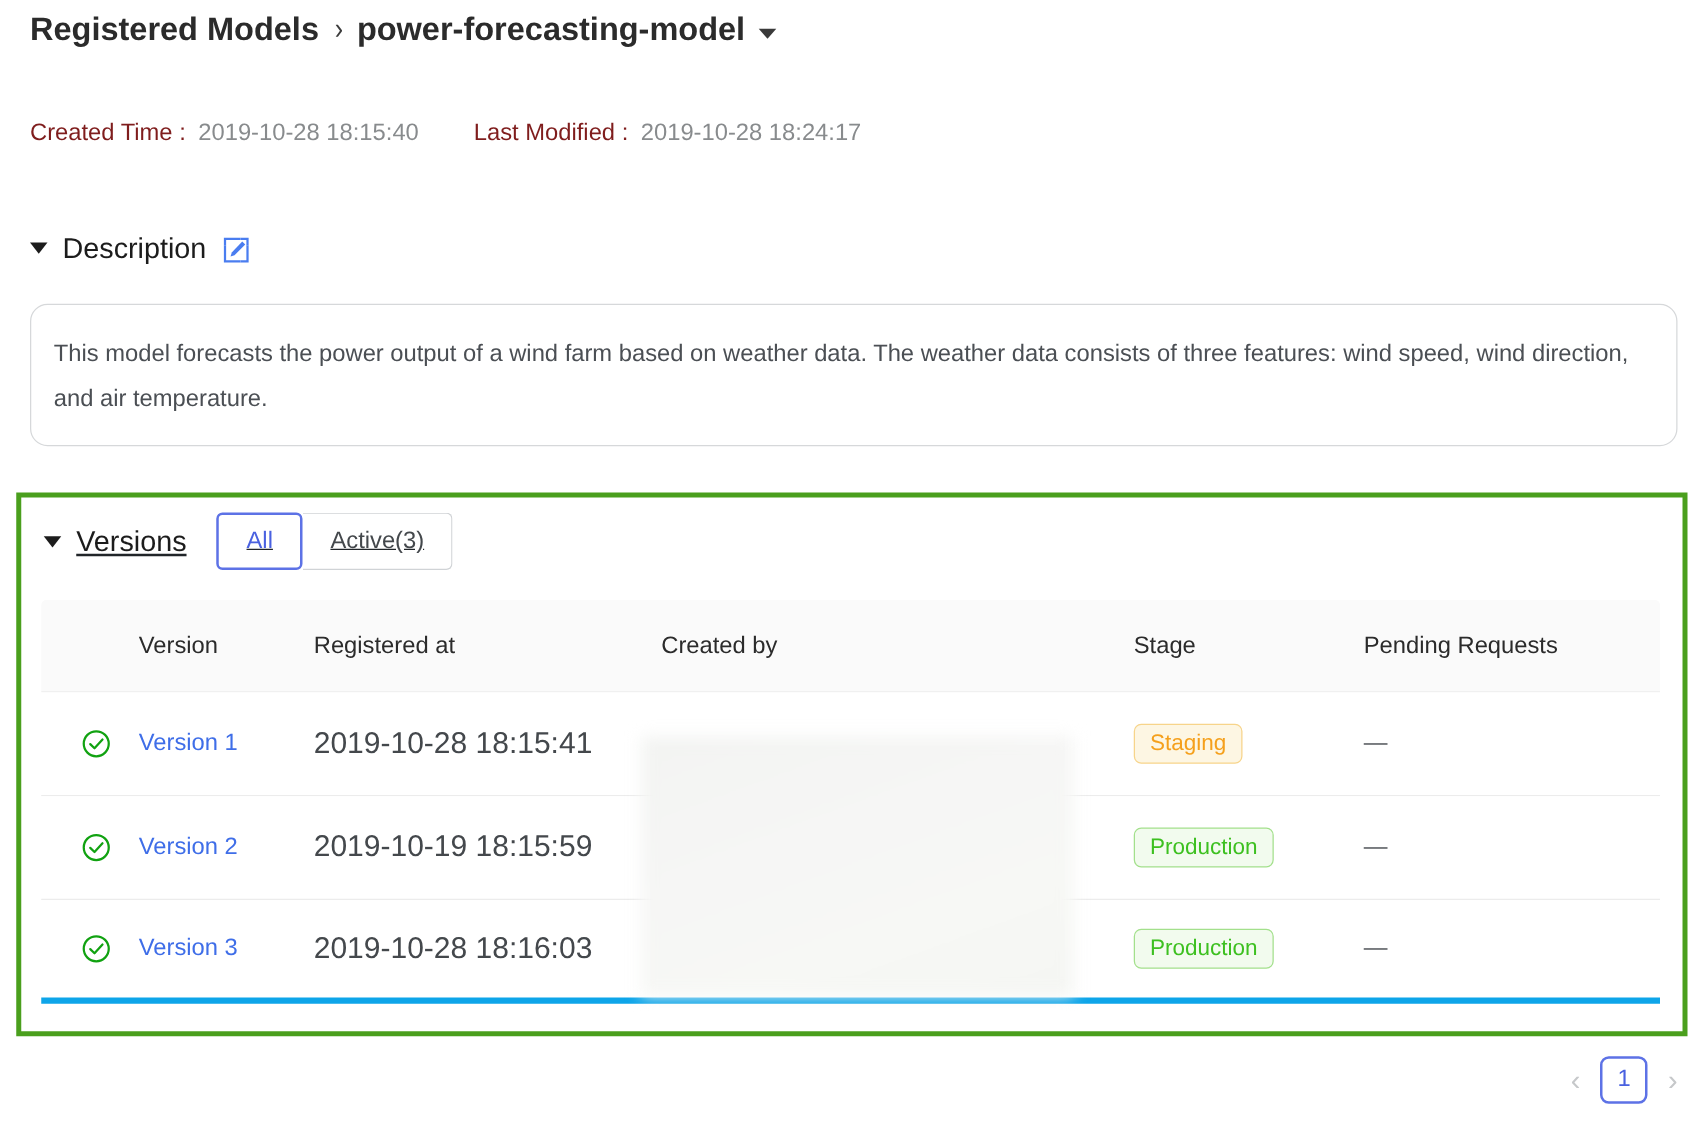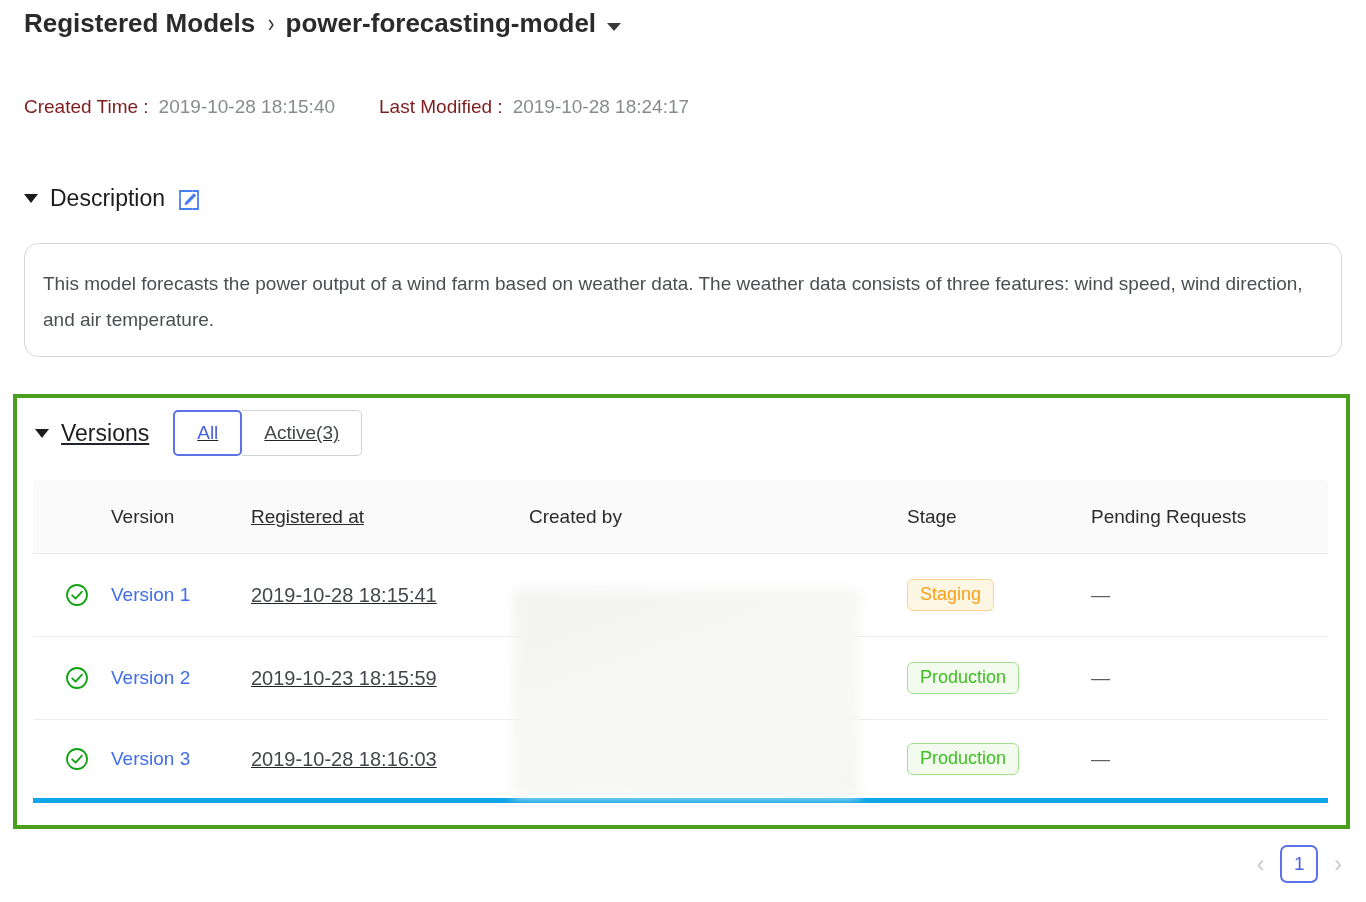--- a/index.html
+++ b/index.html
@@ -181,38 +181,38 @@
     align-items: center;
     height: 83px;
     border-bottom: 1px solid #ececec;
     background: #fff;
     position: relative;
   }
   .vrow:last-child { border-bottom: 5px solid #0ea5e9; }
 
   .c-icon   { width: 78px; flex: none; display: flex; justify-content: flex-start; padding-left: 32px; }
   .c-ver    { width: 140px; flex: none; }
-  .c-reg    { width: 278px; flex: none; text-decoration: underline; }
+  .c-reg    { width: 278px; flex: none; }
   .c-by     { width: 378px; flex: none; }
   .c-stage  { width: 184px; flex: none; }
   .c-pend   { width: 237px; flex: none; }
 
   .vthead .th {
     font-size: 19px;
     color: #2b2b2b;
   }
   .vthead .c-icon { width: 78px; }
 
   .ver-link {
     font-size: 19px;
     color: #3f6ee8;
     cursor: pointer;
     text-decoration: none;
   }
-  .reg-text { font-size: 20px; color: #44484c; margin-top: 29px; }
+  .reg-text { font-size: 24px; color: #44484c; margin-top: 29px; }
   .dash { font-size: 19px; color: #5b5f63; }
 
   .check-icon { width: 24px; height: 24px; display: block; }
 
   .badge {
     display: inline-block;
     font-size: 18px;
     padding: 5px 12px 6px;
     border-radius: 6px;
     border: 1px solid;
@@ -361,21 +361,21 @@
           <svg class="check-icon" viewBox="0 0 24 24" fill="none">
             <circle cx="12" cy="12" r="10" stroke="#11a211" stroke-width="1.8"></circle>
             <path d="M7.2 12.3 L10.6 15.6 L17 8.6" stroke="#11a211" stroke-width="1.8" fill="none" stroke-linecap="round" stroke-linejoin="round"></path>
           </svg>
         </span>
       </div>
       <div class="c-ver">
         <span class="ver-link">Version 2</span>
       </div>
       <div class="c-reg">
-        <span class="reg-text">2019-10-23 18:15:59</span>
+        <span class="reg-text">2019-10-19 18:15:59</span>
       </div>
       <div class="c-by">
         <span class="reg-text"></span>
       </div>
       <div class="c-stage">
         <span class="badge badge-production">Production</span>
       </div>
       <div class="c-pend">
         <span class="dash">—</span>
       </div>

